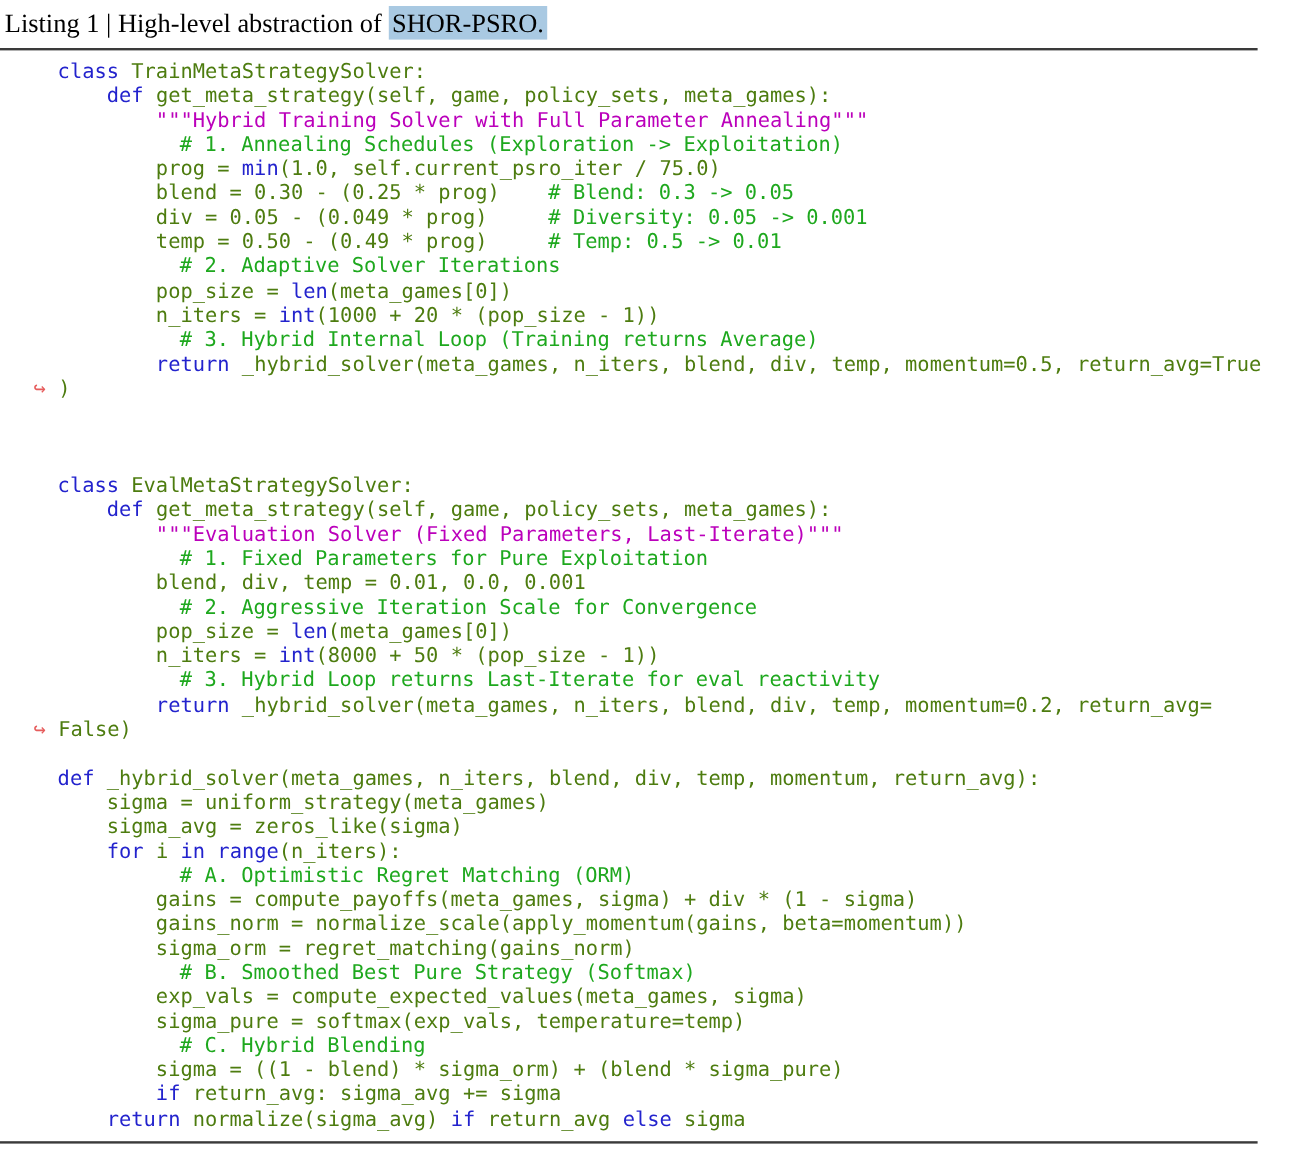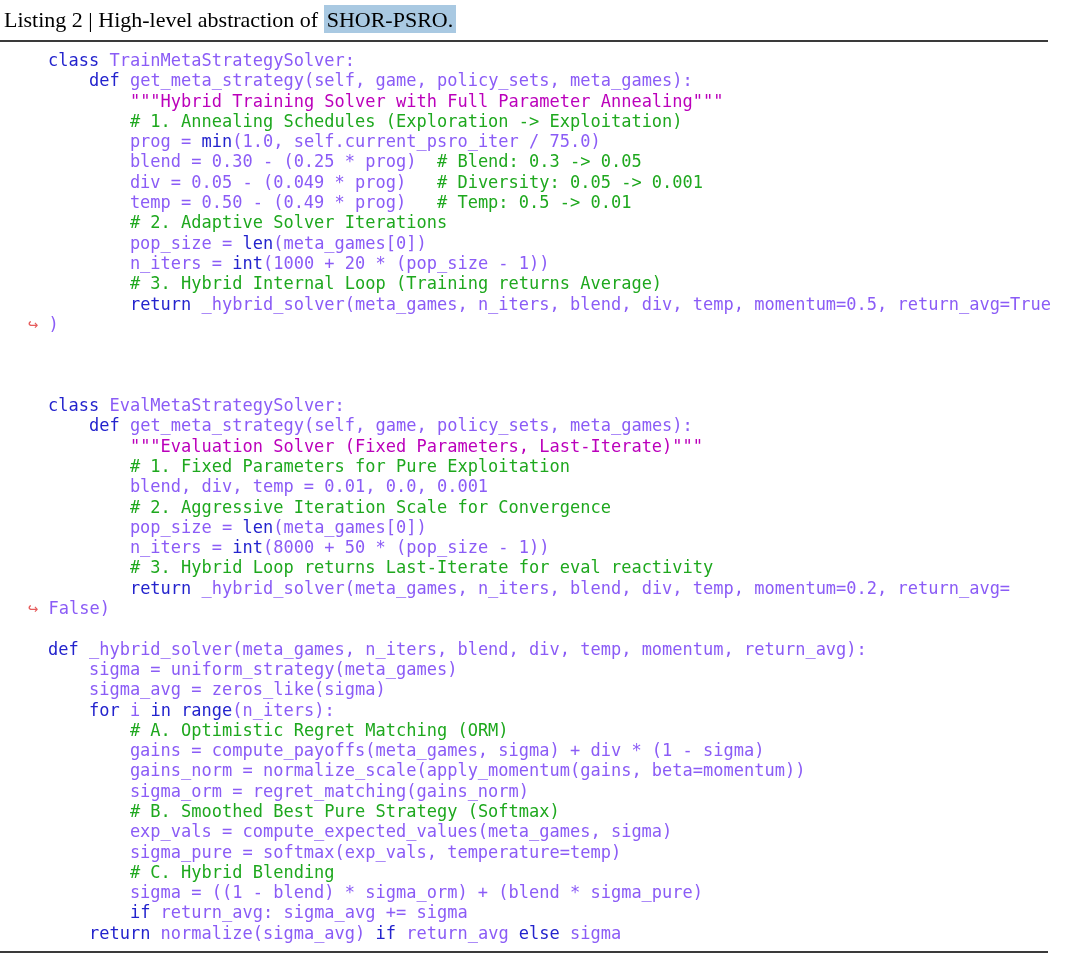--- a/index.html
+++ b/index.html
@@ -27,26 +27,26 @@
   .code {
     margin-top: 8px;
     font-family: "DejaVu Sans Mono", "Liberation Mono", monospace;
     font-size: 17px; line-height: 20.3px;
     white-space: pre;
     padding-left: 48px;
   }
   .code-line { height: 20.3px; }
   .code-line.cont { text-indent: -20px; }
   .tok-k { color: var(--kw, #2323cd); }
-  .tok-c { color: var(--cm, #1ea81e); }
+  .tok-c { color: var(--cm, #1ea81e); margin-left: 20px; }
   .tok-s { color: var(--st, #bb00bb); }
   .tok-a { color: var(--ar, #e65c5c); }
-  .tok-p { color: #8b5cf6; }
+  .tok-p { color: #4d7c0f; }
 </style>
 </head>
 <body>
 
 <div class="page">
-  <div class="caption"><span>Listing 2 | High-level abstraction of </span><span class="hl">SHOR-PSRO.</span></div>
+  <div class="caption"><span>Listing 1 | High-level abstraction of </span><span class="hl">SHOR-PSRO.</span></div>
   <div class="rule rule-top"></div>
   <div class="code" id="code"><div class="code-line"><span class="tok-k">class</span><span class="tok-p"> TrainMetaStrategySolver:</span></div><div class="code-line"><span class="tok-p">    </span><span class="tok-k">def</span><span class="tok-p"> get_meta_strategy(self, game, policy_sets, meta_games):</span></div><div class="code-line"><span class="tok-p">        </span><span class="tok-s">"""Hybrid Training Solver with Full Parameter Annealing"""</span></div><div class="code-line"><span class="tok-p">        </span><span class="tok-c"># 1. Annealing Schedules (Exploration -&gt; Exploitation)</span></div><div class="code-line"><span class="tok-p">        prog = </span><span class="tok-k">min</span><span class="tok-p">(1.0, self.current_psro_iter / 75.0)</span></div><div class="code-line"><span class="tok-p">        blend = 0.30 - (0.25 * prog)  </span><span class="tok-c"># Blend: 0.3 -&gt; 0.05</span></div><div class="code-line"><span class="tok-p">        div = 0.05 - (0.049 * prog)   </span><span class="tok-c"># Diversity: 0.05 -&gt; 0.001</span></div><div class="code-line"><span class="tok-p">        temp = 0.50 - (0.49 * prog)   </span><span class="tok-c"># Temp: 0.5 -&gt; 0.01</span></div><div class="code-line"><span class="tok-p">        </span><span class="tok-c"># 2. Adaptive Solver Iterations</span></div><div class="code-line"><span class="tok-p">        pop_size = </span><span class="tok-k">len</span><span class="tok-p">(meta_games[0])</span></div><div class="code-line"><span class="tok-p">        n_iters = </span><span class="tok-k">int</span><span class="tok-p">(1000 + 20 * (pop_size - 1))</span></div><div class="code-line"><span class="tok-p">        </span><span class="tok-c"># 3. Hybrid Internal Loop (Training returns Average)</span></div><div class="code-line"><span class="tok-p">        </span><span class="tok-k">return</span><span class="tok-p"> _hybrid_solver(meta_games, n_iters, blend, div, temp, momentum=0.5, return_avg=True</span></div><div class="code-line cont"><span class="tok-a">↪</span><span class="tok-p"> )</span></div><div class="code-line">&nbsp;</div><div class="code-line">&nbsp;</div><div class="code-line">&nbsp;</div><div class="code-line"><span class="tok-k">class</span><span class="tok-p"> EvalMetaStrategySolver:</span></div><div class="code-line"><span class="tok-p">    </span><span class="tok-k">def</span><span class="tok-p"> get_meta_strategy(self, game, policy_sets, meta_games):</span></div><div class="code-line"><span class="tok-p">        </span><span class="tok-s">"""Evaluation Solver (Fixed Parameters, Last-Iterate)"""</span></div><div class="code-line"><span class="tok-p">        </span><span class="tok-c"># 1. Fixed Parameters for Pure Exploitation</span></div><div class="code-line"><span class="tok-p">        blend, div, temp = 0.01, 0.0, 0.001</span></div><div class="code-line"><span class="tok-p">        </span><span class="tok-c"># 2. Aggressive Iteration Scale for Convergence</span></div><div class="code-line"><span class="tok-p">        pop_size = </span><span class="tok-k">len</span><span class="tok-p">(meta_games[0])</span></div><div class="code-line"><span class="tok-p">        n_iters = </span><span class="tok-k">int</span><span class="tok-p">(8000 + 50 * (pop_size - 1))</span></div><div class="code-line"><span class="tok-p">        </span><span class="tok-c"># 3. Hybrid Loop returns Last-Iterate for eval reactivity</span></div><div class="code-line"><span class="tok-p">        </span><span class="tok-k">return</span><span class="tok-p"> _hybrid_solver(meta_games, n_iters, blend, div, temp, momentum=0.2, return_avg=</span></div><div class="code-line cont"><span class="tok-a">↪</span><span class="tok-p"> False)</span></div><div class="code-line">&nbsp;</div><div class="code-line"><span class="tok-k">def</span><span class="tok-p"> _hybrid_solver(meta_games, n_iters, blend, div, temp, momentum, return_avg):</span></div><div class="code-line"><span class="tok-p">    sigma = uniform_strategy(meta_games)</span></div><div class="code-line"><span class="tok-p">    sigma_avg = zeros_like(sigma)</span></div><div class="code-line"><span class="tok-p">    </span><span class="tok-k">for</span><span class="tok-p"> i </span><span class="tok-k">in</span><span class="tok-p"> </span><span class="tok-k">range</span><span class="tok-p">(n_iters):</span></div><div class="code-line"><span class="tok-p">        </span><span class="tok-c"># A. Optimistic Regret Matching (ORM)</span></div><div class="code-line"><span class="tok-p">        gains = compute_payoffs(meta_games, sigma) + div * (1 - sigma)</span></div><div class="code-line"><span class="tok-p">        gains_norm = normalize_scale(apply_momentum(gains, beta=momentum))</span></div><div class="code-line"><span class="tok-p">        sigma_orm = regret_matching(gains_norm)</span></div><div class="code-line"><span class="tok-p">        </span><span class="tok-c"># B. Smoothed Best Pure Strategy (Softmax)</span></div><div class="code-line"><span class="tok-p">        exp_vals = compute_expected_values(meta_games, sigma)</span></div><div class="code-line"><span class="tok-p">        sigma_pure = softmax(exp_vals, temperature=temp)</span></div><div class="code-line"><span class="tok-p">        </span><span class="tok-c"># C. Hybrid Blending</span></div><div class="code-line"><span class="tok-p">        sigma = ((1 - blend) * sigma_orm) + (blend * sigma_pure)</span></div><div class="code-line"><span class="tok-p">        </span><span class="tok-k">if</span><span class="tok-p"> return_avg: sigma_avg += sigma</span></div><div class="code-line"><span class="tok-p">    </span><span class="tok-k">return</span><span class="tok-p"> normalize(sigma_avg) </span><span class="tok-k">if</span><span class="tok-p"> return_avg </span><span class="tok-k">else</span><span class="tok-p"> sigma</span></div></div>
   <div class="rule rule-bottom"></div>
 </div>
 
 </body></html>

